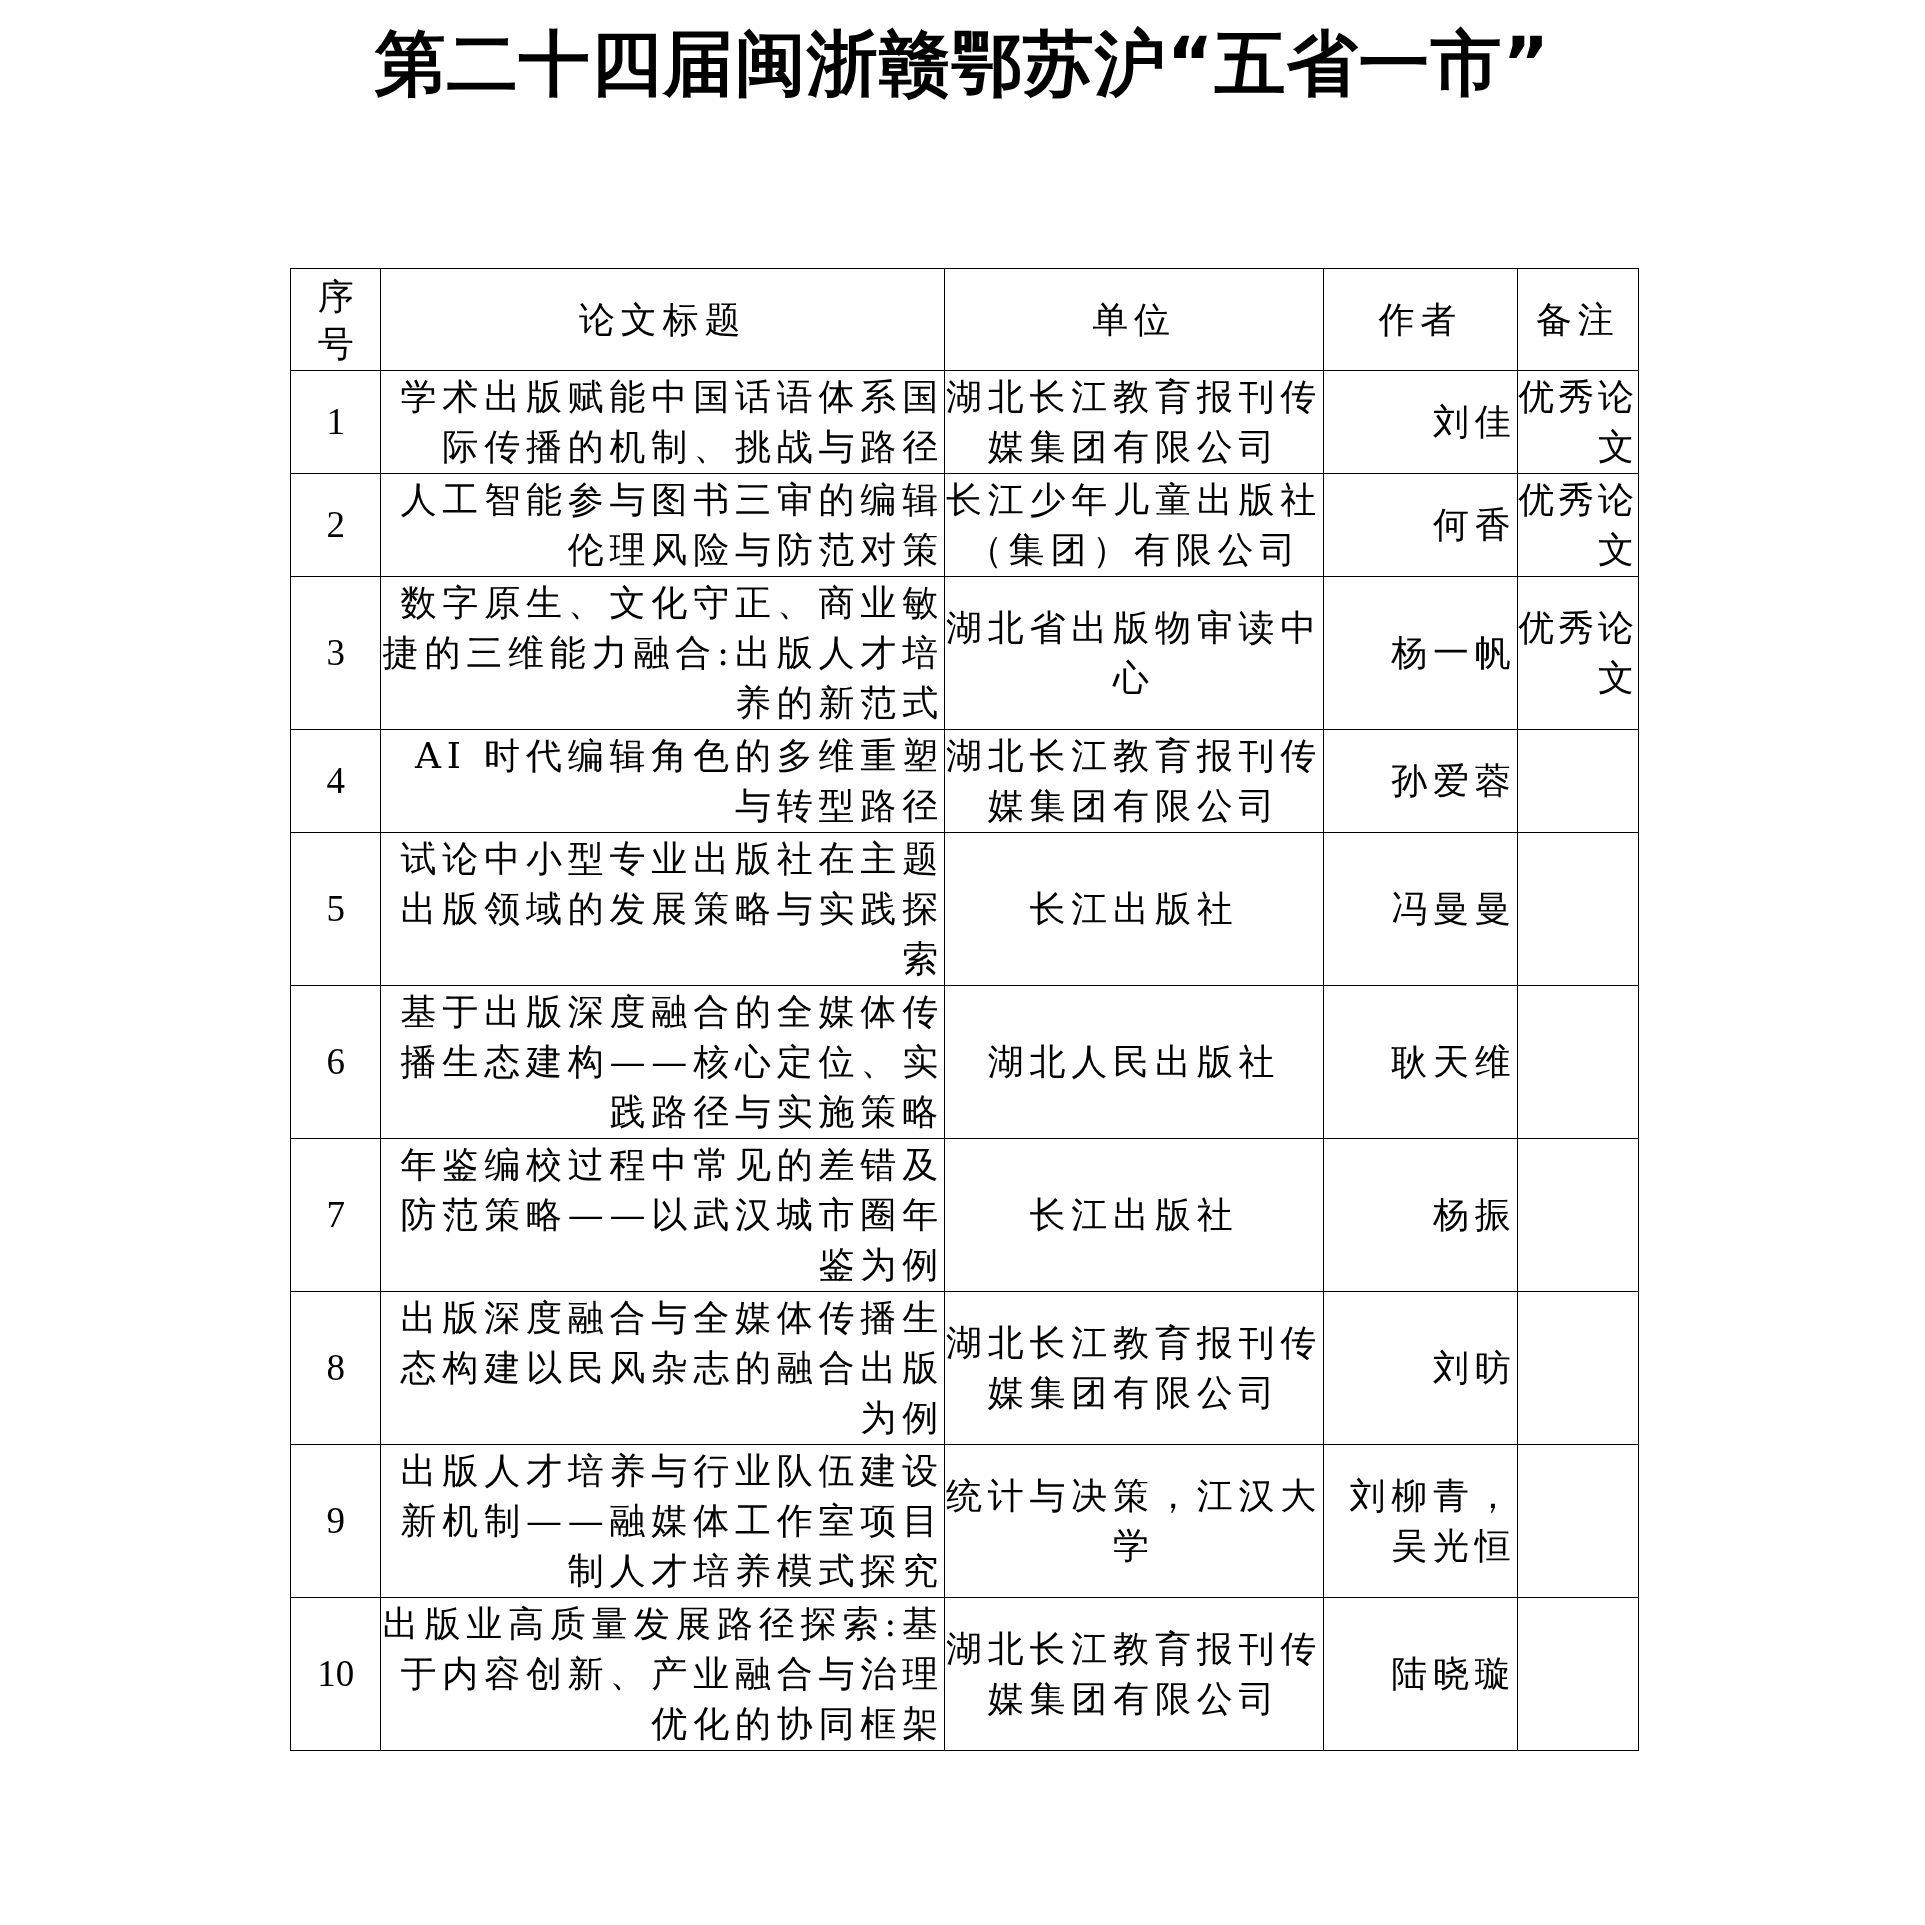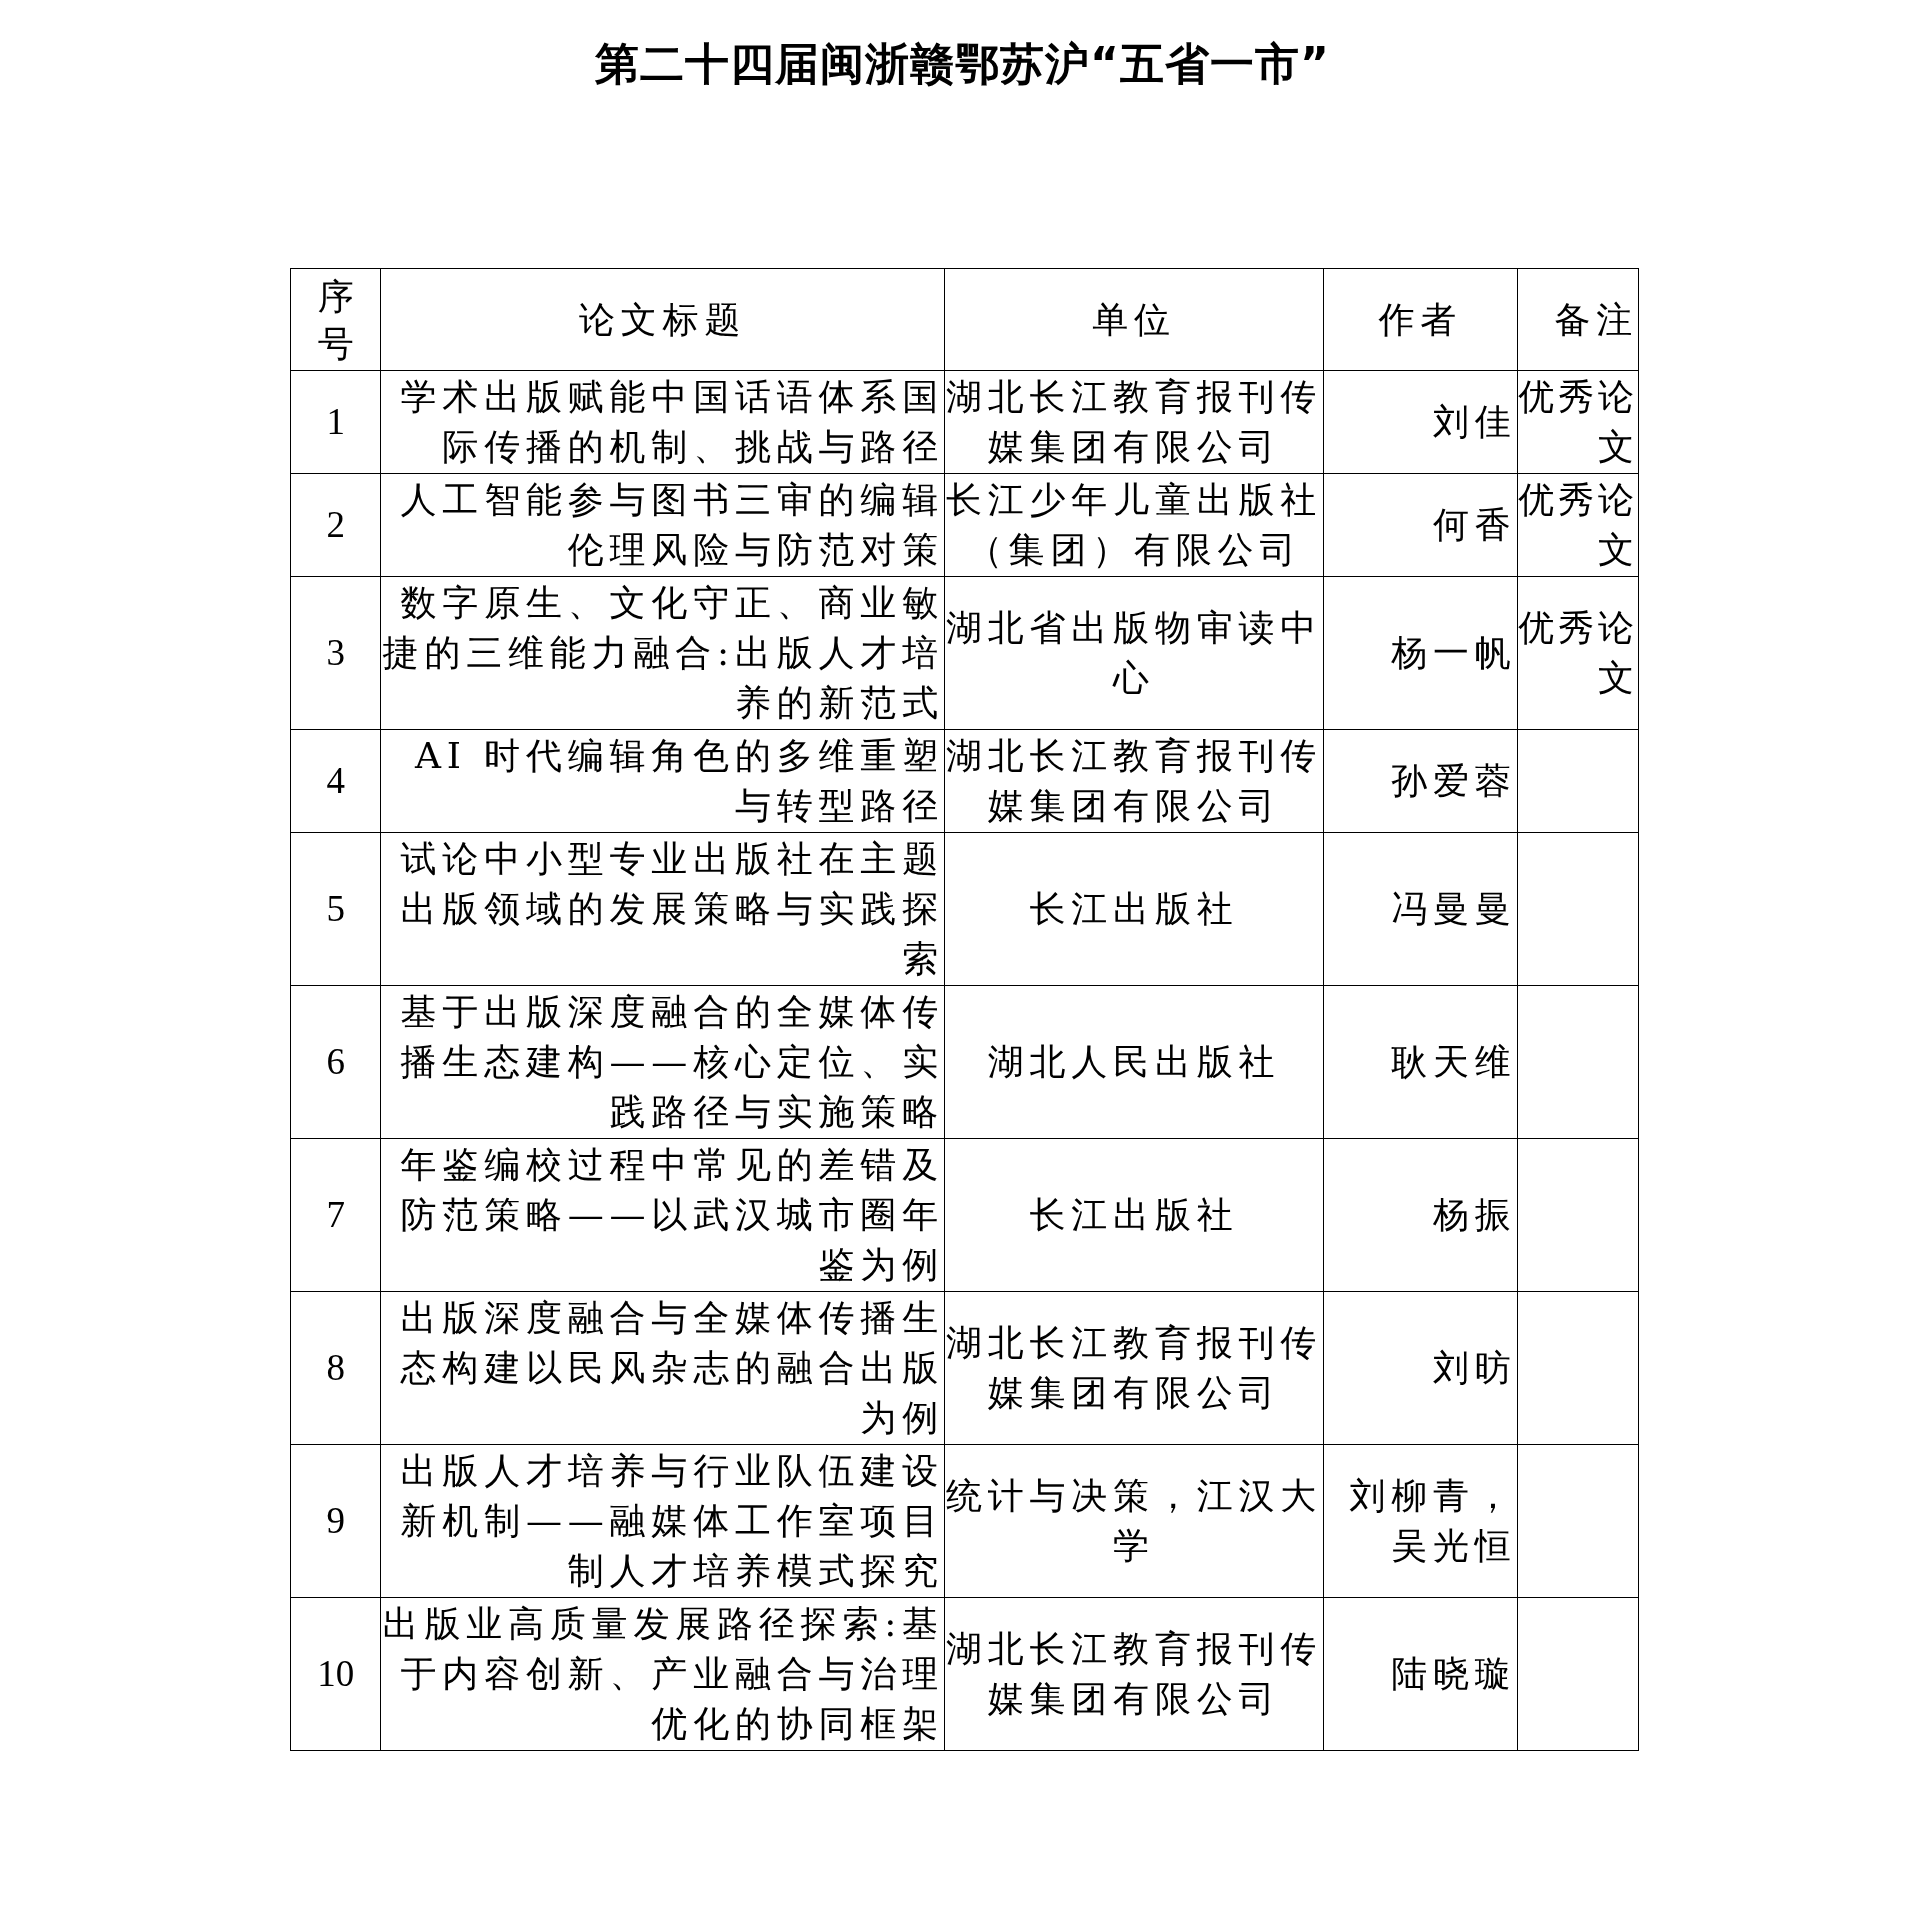--- a/index.html
+++ b/index.html
@@ -15,21 +15,21 @@
       color: #000000;
     }
     .title-block {
       position: absolute;
       left: 0;
       top: 21.3px;
       width: 1925px;
       text-align: center;
       font-family: "DejaVu Sans", "Liberation Sans", sans-serif;
       font-weight: bold;
-      font-size: 44px;
+      font-size: 71px;
       line-height: 85px;
       letter-spacing: 1px;
     }
     .title-line {
       display: block;
     }
     table.papers {
       position: absolute;
       left: 290px;
       top: 268px;
@@ -47,21 +47,21 @@
       vertical-align: middle;
       line-height: 50px;
     }
     th.col-seq, td.col-seq { width: 89px; text-align: center; letter-spacing: 0; }
     th.col-title { width: 561px; text-align: center; }
     td.col-title { text-align: right; padding-left: 19.4px; padding-right: 9.7px; }
     th.col-unit { width: 377px; text-align: center; }
     td.col-unit { text-align: center; padding-left: 19.4px; padding-right: 5.8px; }
     th.col-author { width: 192px; }
     td.col-author { text-align: right; padding-left: 19.4px; padding-right: 3.9px; }
-    th.col-note { width: 120px; text-align: right; }
+    th.col-note { width: 120px; text-align: center; }
     td.col-note { text-align: right; letter-spacing: 3.9px; }
     .seq-header { display: block; line-height: 47px; }
     tr.header-row { height: 102px; }
     tr.row-2line { height: 103px; }
     tr.row-3line { height: 153px; }
     .num { font-family: "Liberation Serif", "DejaVu Serif", serif; font-size: 37px; }
   </style>
 </head>
 <body>
 

